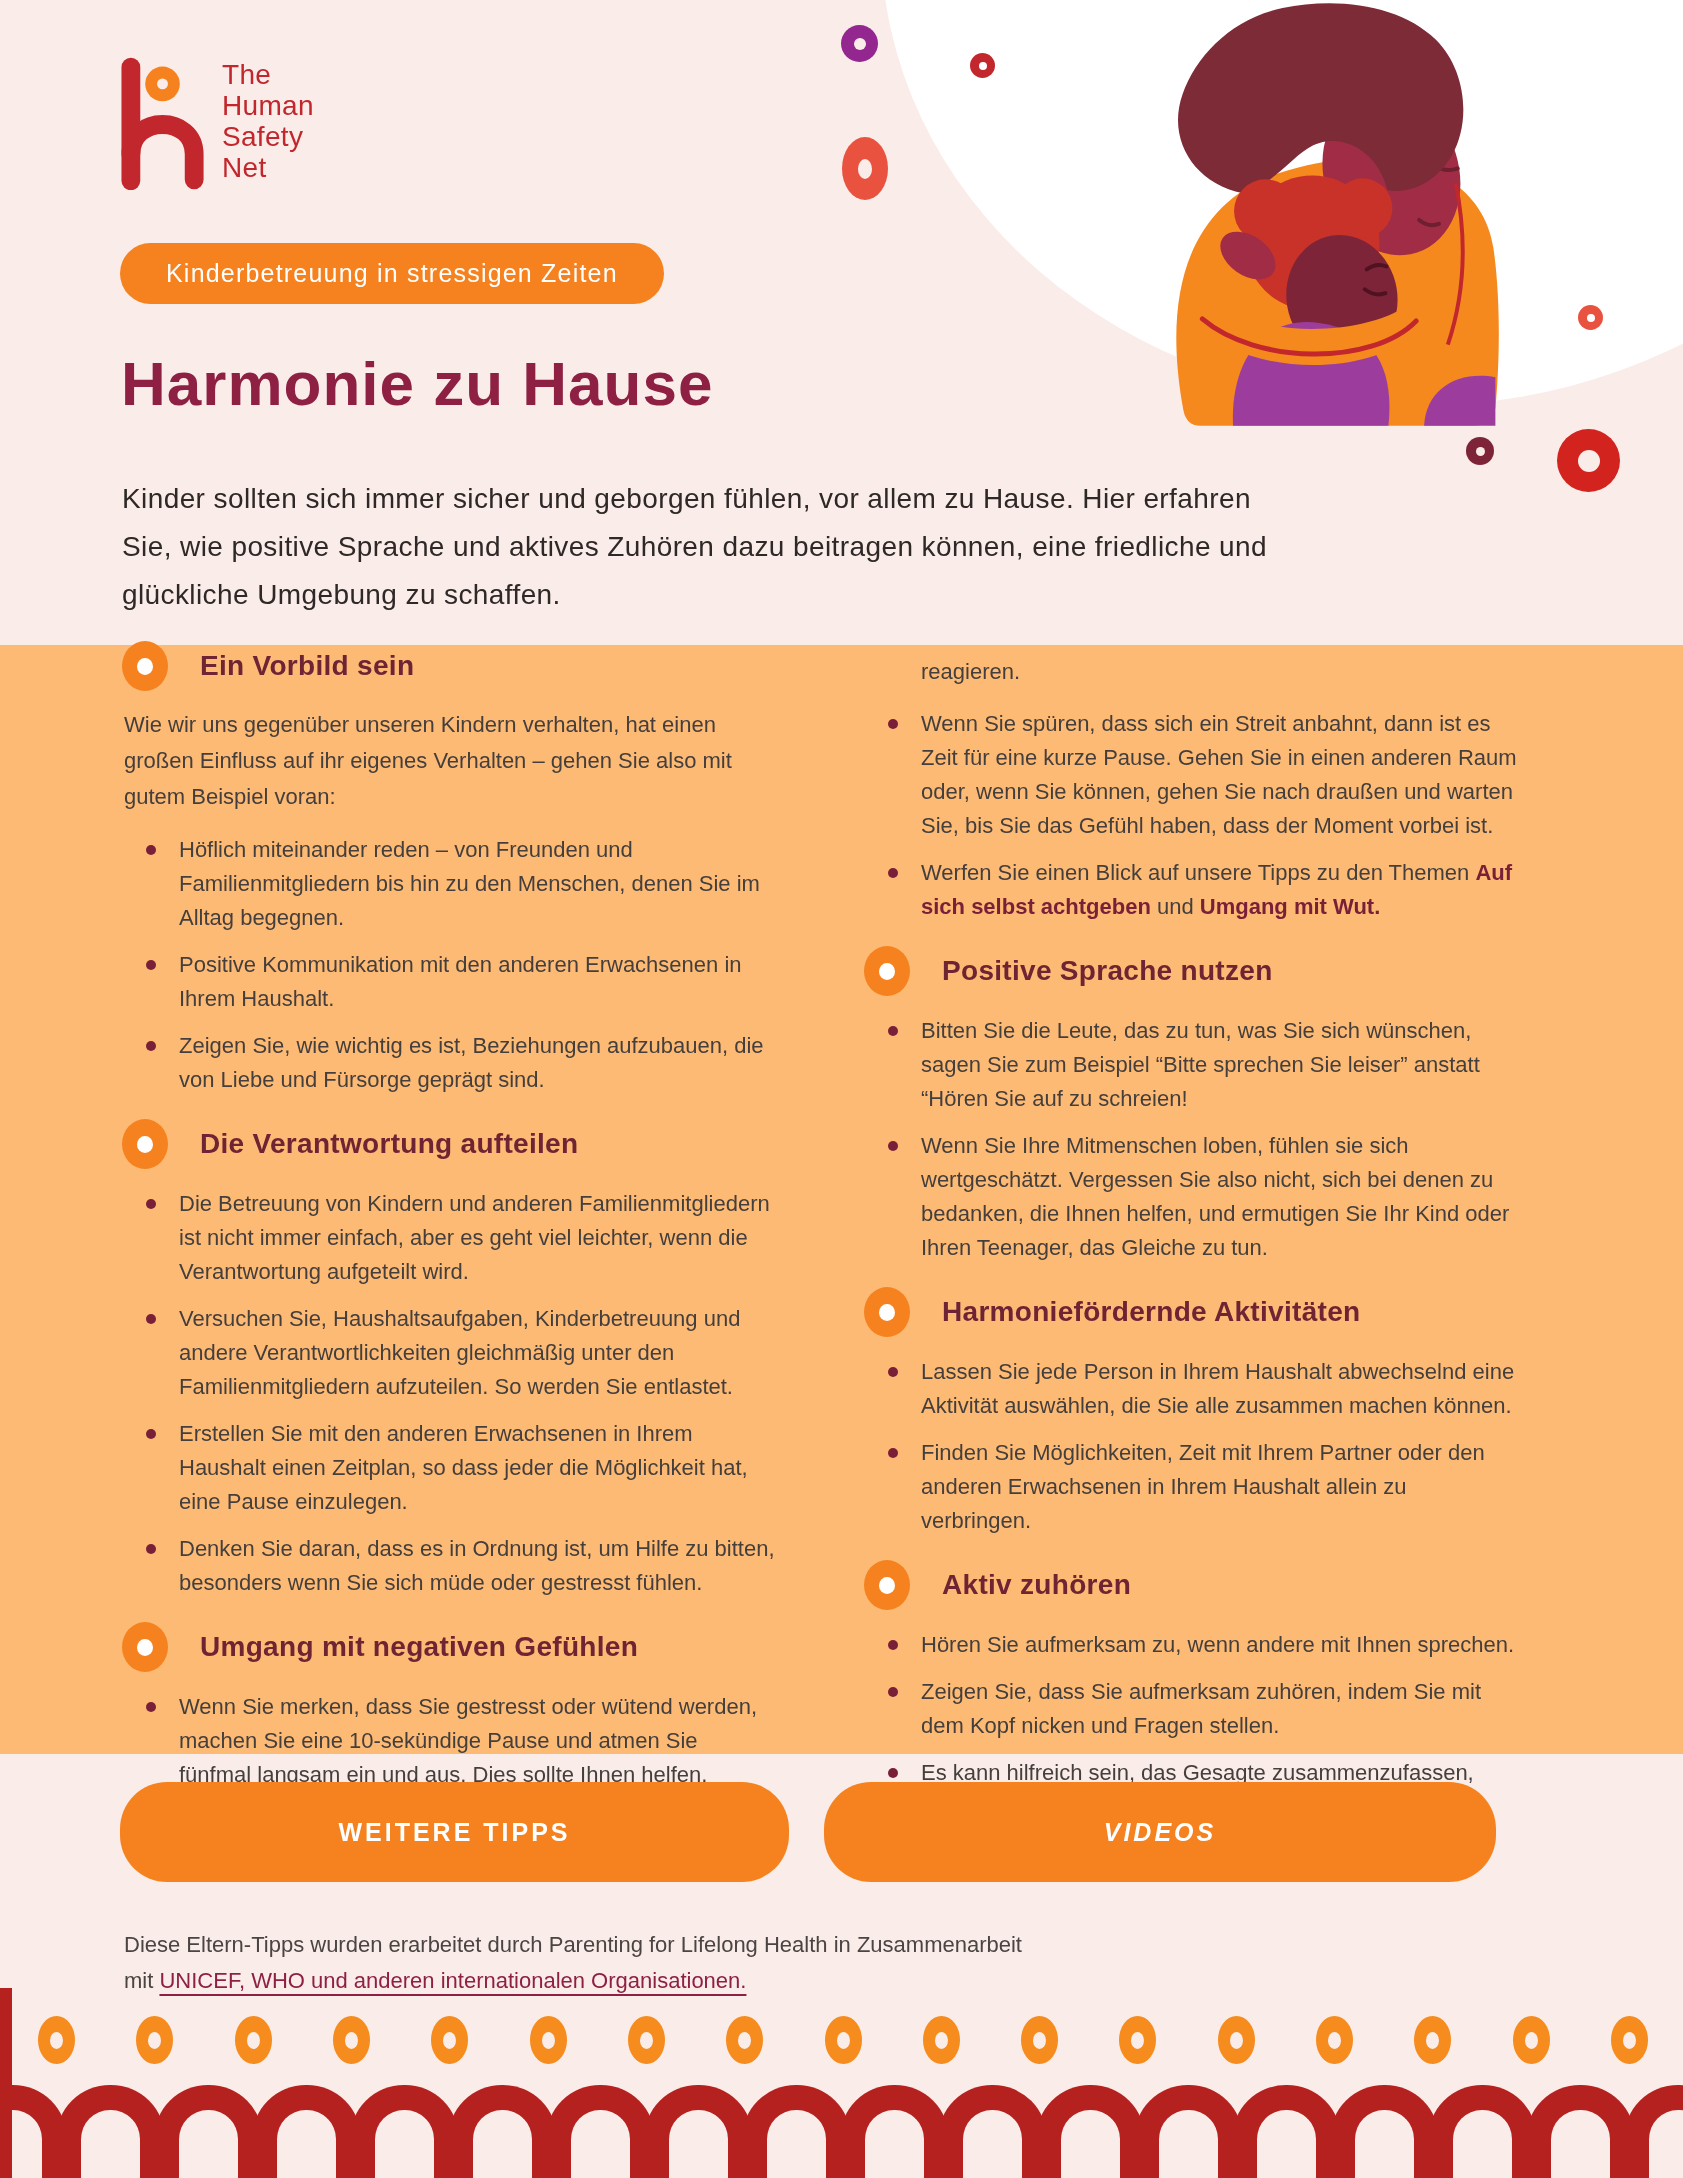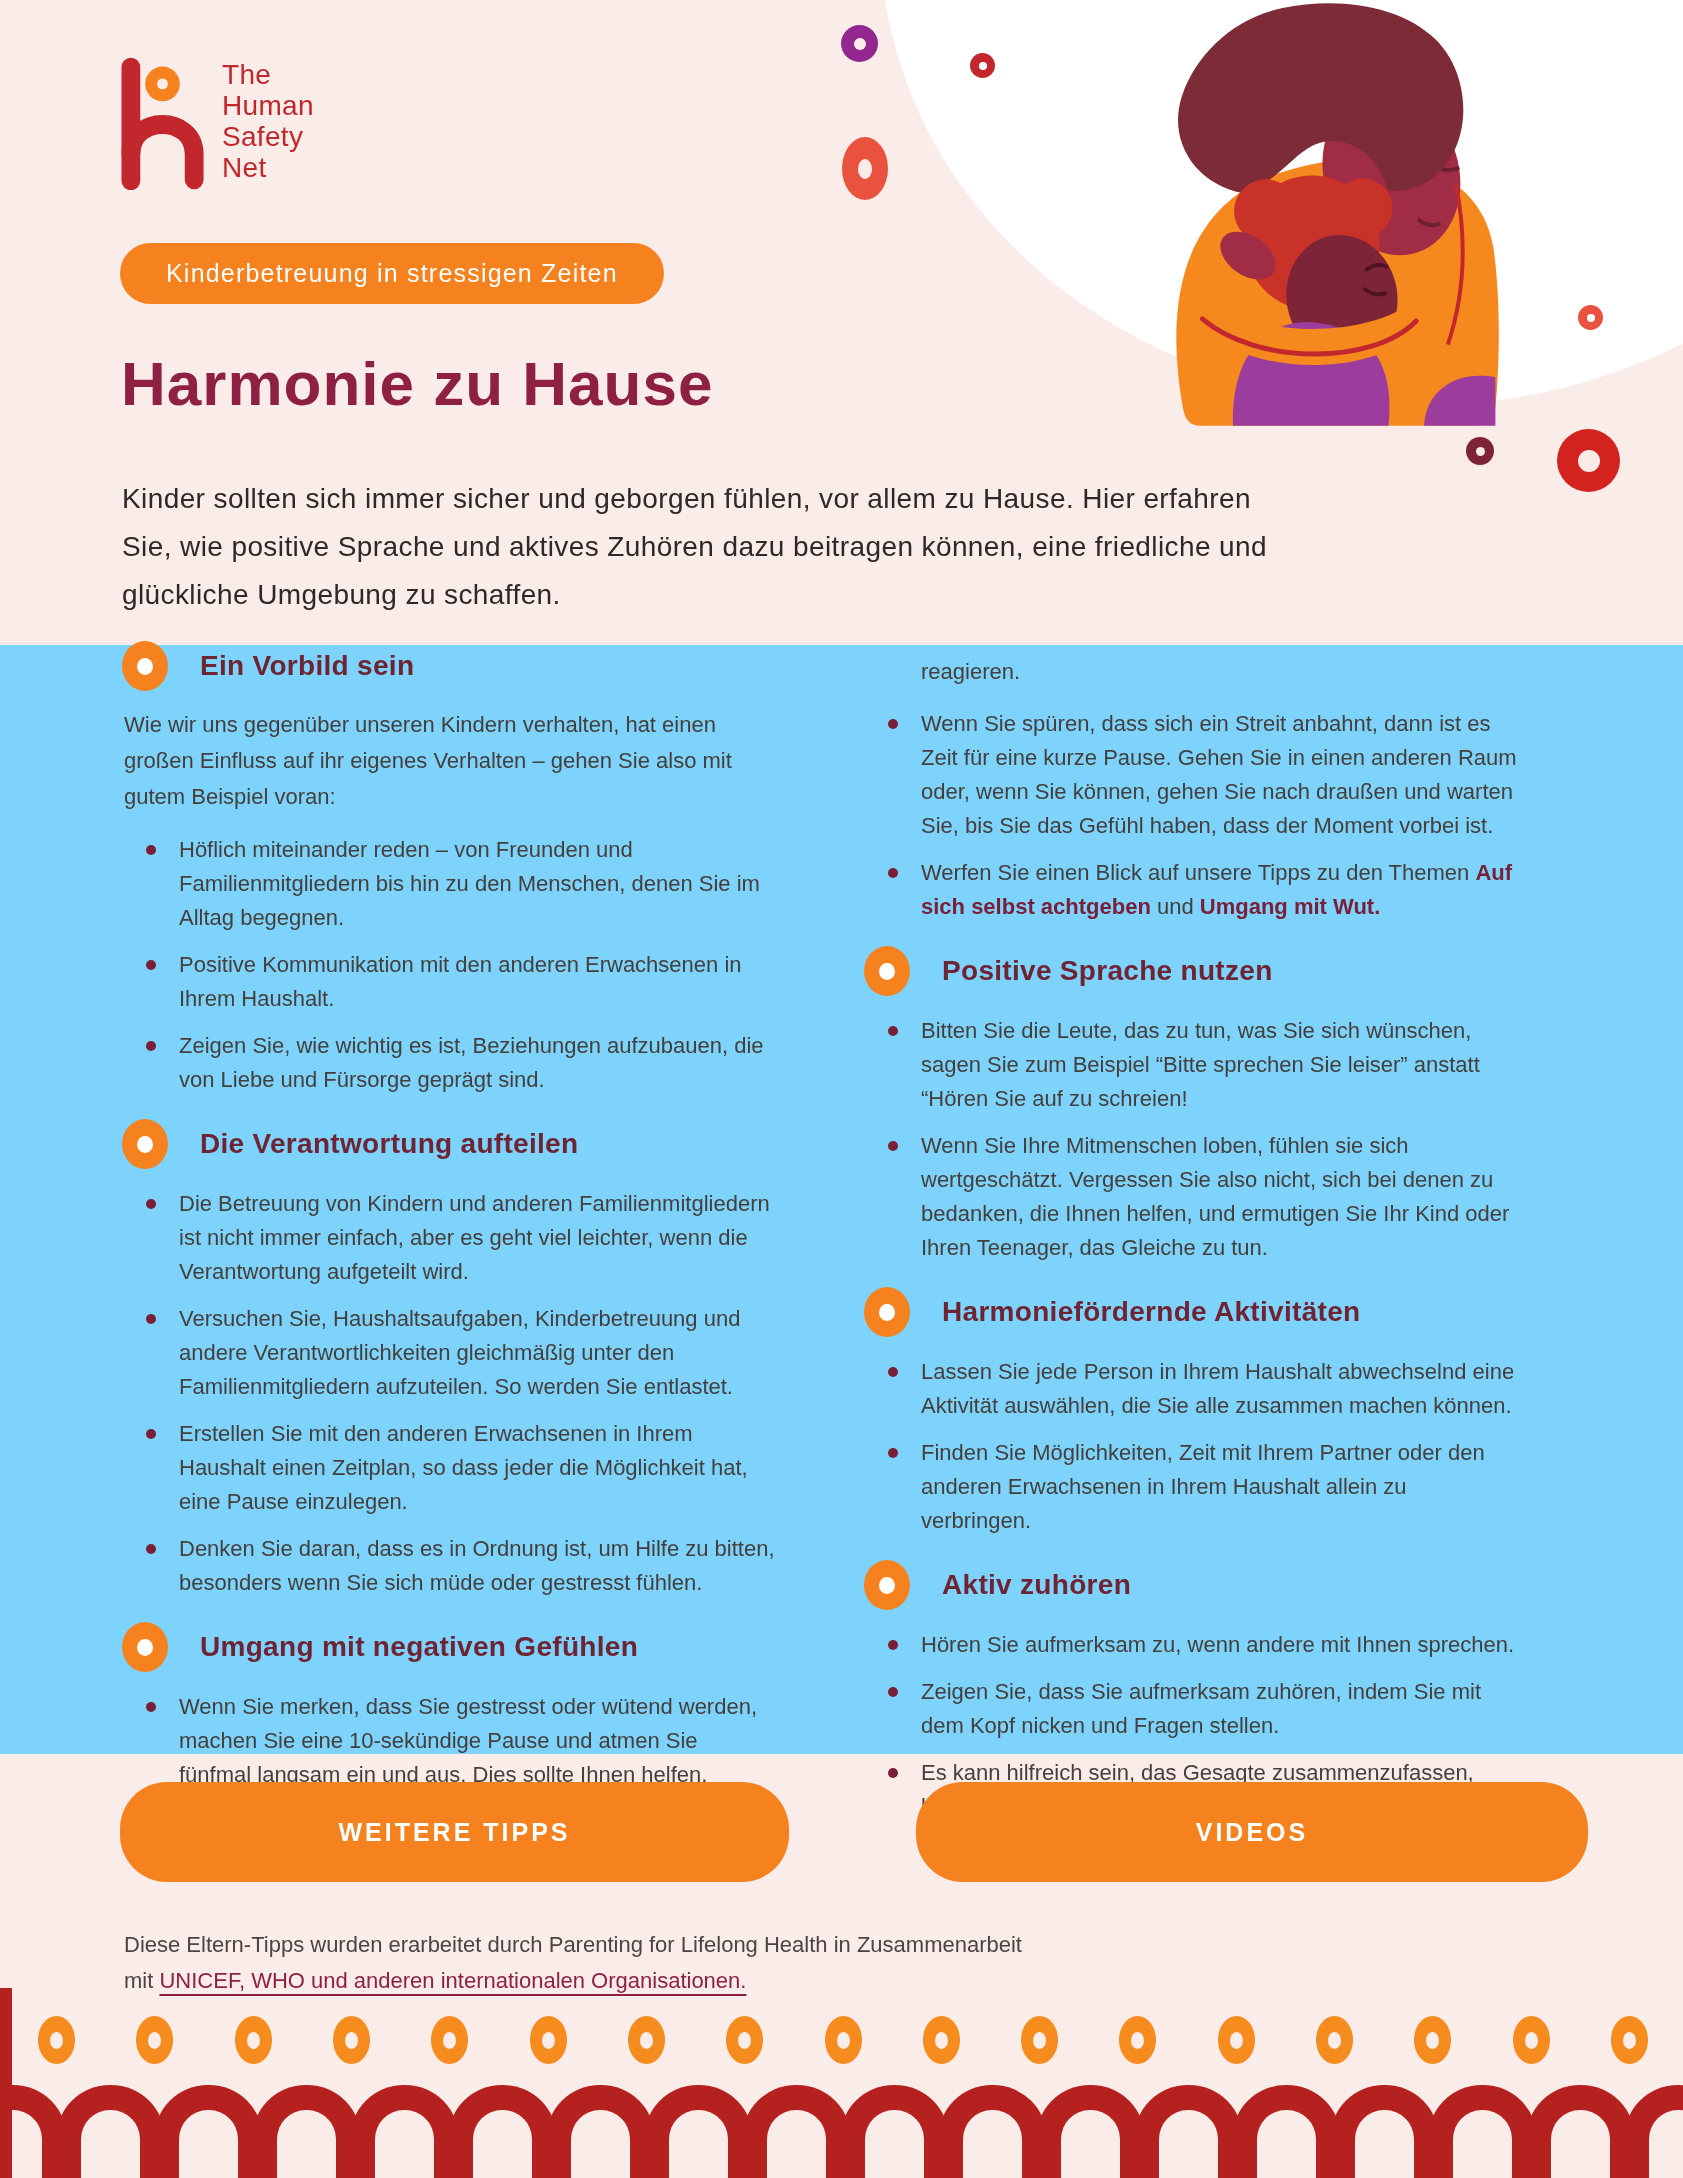--- a/index.html
+++ b/index.html
@@ -1,19 +1,19 @@
 <!DOCTYPE html>
 <html><head>
 <meta charset="utf-8">
 <style>
   * { box-sizing: border-box; margin: 0; padding: 0; }
   html,body { background:#e9e9e9; }
   .page {
     position: relative; width: 1683px; height: 2178px;
-    background: #7dd3fc; overflow: hidden; margin: 0 auto;
+    background: #fdba74; overflow: hidden; margin: 0 auto;
     font-family: "Liberation Sans", sans-serif;
   }
   .band-top { position:absolute; left:0; top:0; width:1683px; height:645px; background:#FAECE8; }
   .band-bottom { position:absolute; left:0; top:1754px; width:1683px; height:424px; background:#FAECE8; }
   .blob { position:absolute; left:881px; top:-525px; width:1069px; height:931px; border-radius:50%; background:#ffffff; }
 
   
   .logo { position:absolute; left:119px; top:55px; display:flex; gap:12px; align-items:flex-start; }
   .logo-text { color:#C1272D; font-size:28px; line-height:31px; font-weight:500; letter-spacing:0.3px; padding-top:4px; }
 
@@ -62,21 +62,21 @@
   .continuation { padding-left:57px; line-height:34px; margin-top:16px; }
   .ref-link { color:#7A1F38; font-weight:700; cursor:pointer; }
 
   .btn {
     position:absolute; top:1782px; height:100px; border-radius:47px; background:#F5821F;
     color:#fff; font-weight:700; font-size:25px; letter-spacing:3px;
     display:flex; align-items:center; justify-content:center; border:none;
     font-family:inherit; cursor:pointer;
   }
   .btn-tips   { left:120px; width:669px; }
-  .btn-videos { left:916px; width:672px; }
+  .btn-videos { left:824px; width:672px;font-style:italic; }
 
   .credit { position:absolute; left:124px; top:1927px; font-size:22px; line-height:36px; color:#4A4442; }
   .credit a { color:#8E2044; text-decoration:underline; text-underline-offset:6px; cursor:pointer; }
 
   .scallops { position:absolute; left:38px; top:2016px; width:1610px; display:flex; justify-content:space-between; }
   .scallop { width:37px; height:48px; border-radius:50%; background:#F68B1E; position:relative; }
   .scallop::after { content:""; position:absolute; left:12px; top:16px; width:13px; height:17px; border-radius:50%; background:#FAECE8; }
 
   .arches { position:absolute; left:-42px; top:2085px; width:1792px; height:93px; display:flex; }
   .arch {

